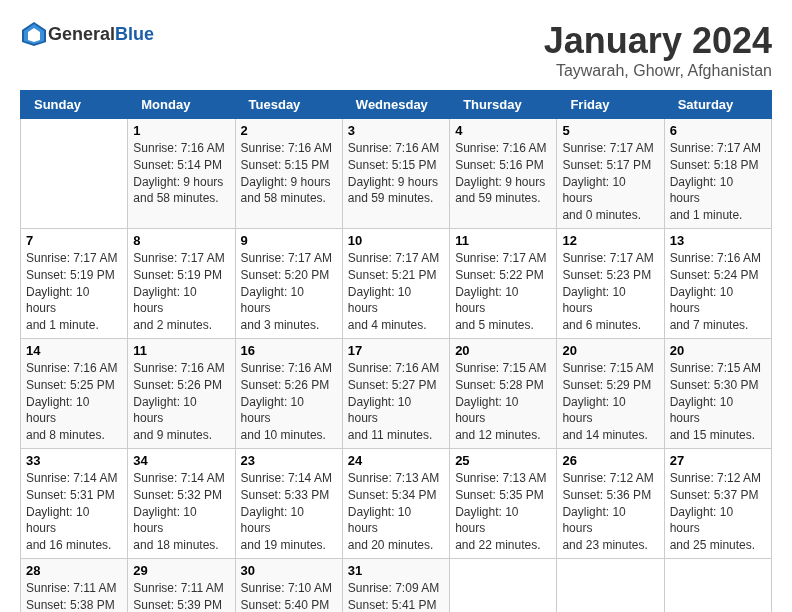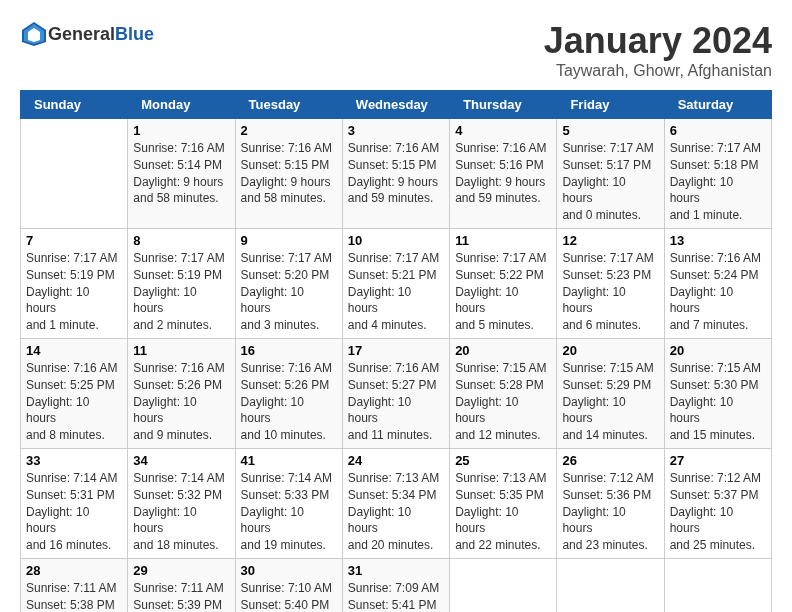--- a/index.html
+++ b/index.html
@@ -211,21 +211,21 @@
       <tr>
         <td>
           <span class="day-num">33</span>
           <div class="day-detail">Sunrise: 7:14 AM<br>Sunset: 5:31 PM<br>Daylight: 10 hours<br>and 16 minutes.</div>
         </td>
         <td>
           <span class="day-num">34</span>
           <div class="day-detail">Sunrise: 7:14 AM<br>Sunset: 5:32 PM<br>Daylight: 10 hours<br>and 18 minutes.</div>
         </td>
         <td>
-          <span class="day-num">41</span>
+          <span class="day-num">23</span>
           <div class="day-detail">Sunrise: 7:14 AM<br>Sunset: 5:33 PM<br>Daylight: 10 hours<br>and 19 minutes.</div>
         </td>
         <td>
           <span class="day-num">24</span>
           <div class="day-detail">Sunrise: 7:13 AM<br>Sunset: 5:34 PM<br>Daylight: 10 hours<br>and 20 minutes.</div>
         </td>
         <td>
           <span class="day-num">25</span>
           <div class="day-detail">Sunrise: 7:13 AM<br>Sunset: 5:35 PM<br>Daylight: 10 hours<br>and 22 minutes.</div>
         </td>

